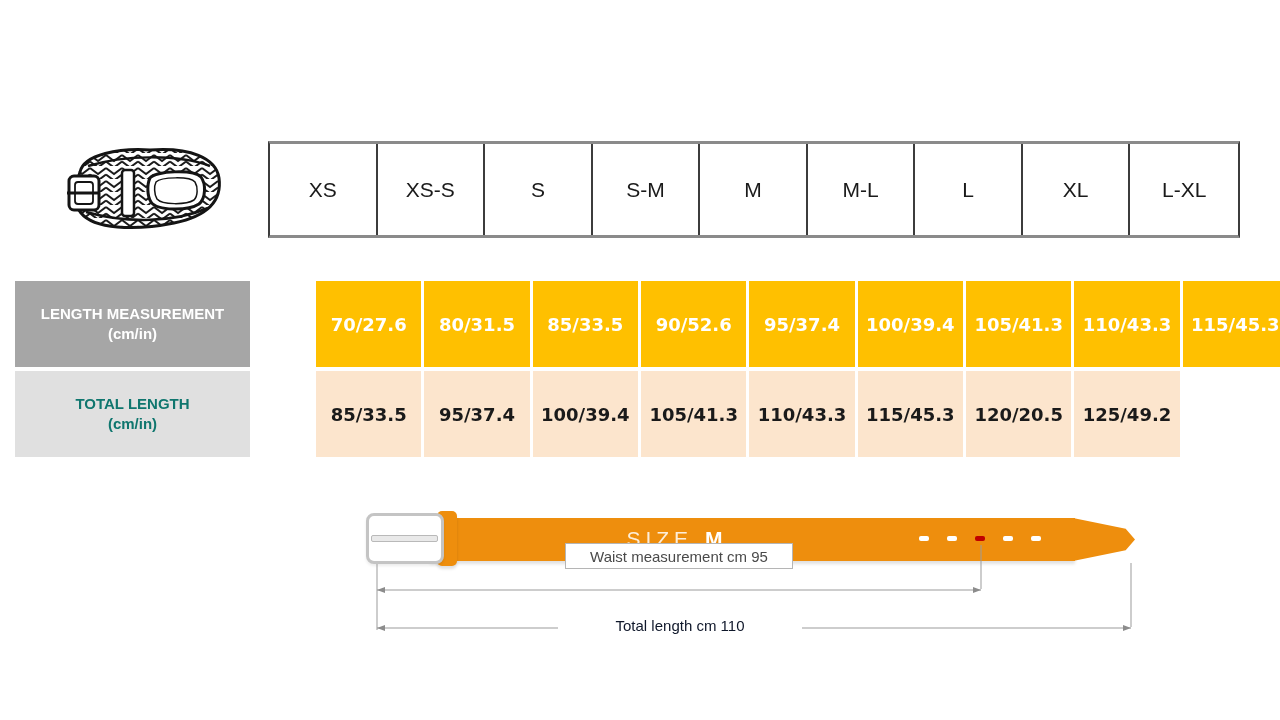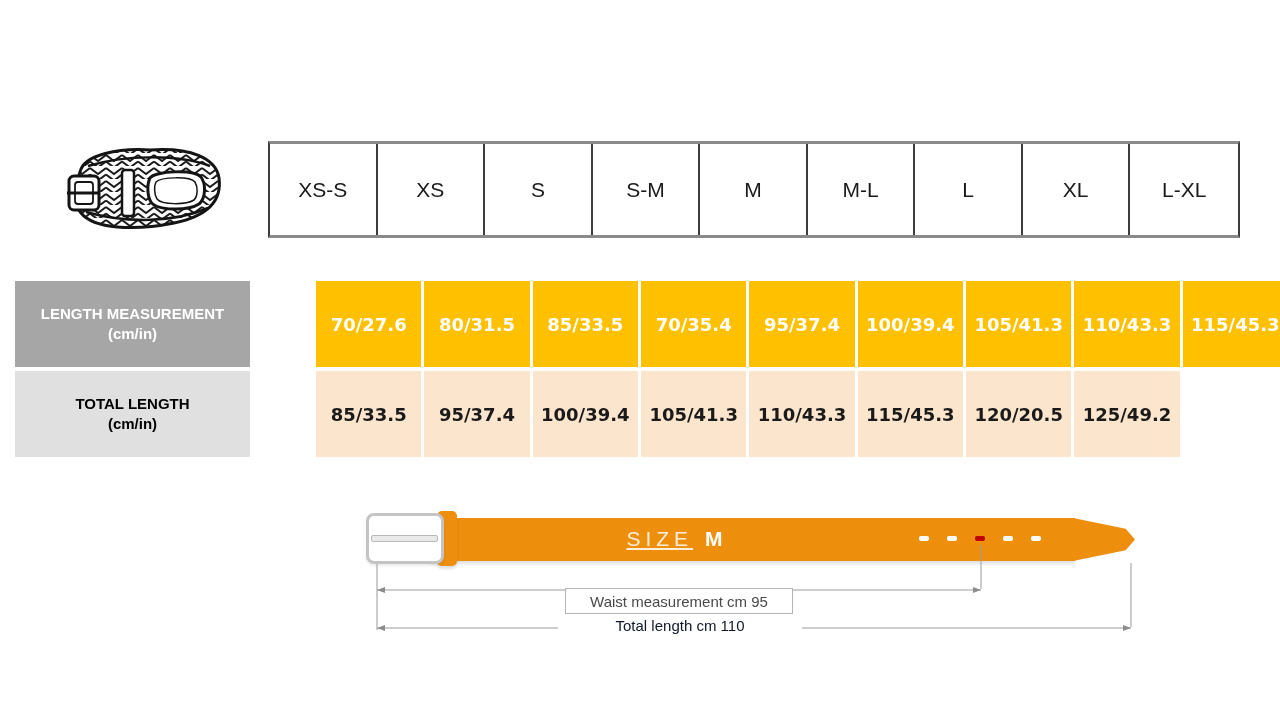--- a/index.html
+++ b/index.html
@@ -20,21 +20,21 @@
     font-size:21px;color:#1a1a1a;border-right:2px solid #3c3c3c;box-sizing:border-box;
   }
   .size-cell:last-child{border-right:none;}
   
   .row-label{
     position:absolute;left:15px;width:235px;height:86px;box-sizing:border-box;
     display:flex;flex-direction:column;align-items:center;justify-content:center;
     font-weight:bold;font-size:15px;line-height:1.35;text-align:center;
   }
   .row-label.waist{top:281px;background:var(--label-gray);color:#ffffff;}
-  .row-label.total{top:371px;background:var(--label-light);color:#000000;}
+  .row-label.total{top:371px;background:var(--label-light);color:#0f766e;}
   
   .data-row{
     position:absolute;left:268px;width:972px;height:86px;
     display:grid;grid-template-columns:repeat(9,1fr);column-gap:3px;padding-left:48px;
   }
   .data-row.waist{top:281px;}
   .data-row.total{top:371px;}
   .waist-cell,.total-cell{
     display:flex;align-items:center;justify-content:center;
     font-family:"DejaVu Sans",sans-serif;font-weight:bold;font-size:18px;
@@ -71,21 +71,21 @@
   .size-text .lbl{letter-spacing:5px;color:rgba(255,255,255,0.85);font-weight:normal;text-decoration:underline;}
   .size-text .val{font-weight:bold;margin-left:12px;letter-spacing:1px;}
   .holes{
     position:absolute;left:919px;top:536px;display:flex;gap:18px;
   }
   .hole{width:10px;height:5px;border-radius:2px;background:#ffffff;display:block;}
   .hole-red{background:var(--hole-red);}
   
   .measure-svg{position:absolute;left:0;top:0;width:1280px;height:720px;pointer-events:none;}
   .waist-caption{
-    position:absolute;left:565px;top:588px;width:228px;height:26px;box-sizing:border-box;
+    position:absolute;left:565px;top:543px;width:228px;height:26px;box-sizing:border-box;
     background:#ffffff;border:1px solid #b5b5b5;
     display:flex;align-items:center;justify-content:center;
     font-size:15px;color:#4a4a4a;
   }
   .total-caption{
     position:absolute;left:558px;top:617px;width:244px;text-align:center;
     background:#ffffff;font-size:15px;color:#0f172a;
   }
   .belt-photo{position:absolute;left:58px;top:140px;width:175px;height:102px;}
 </style>
@@ -109,22 +109,22 @@
       <rect x="11" y="36" width="30" height="34" rx="5" fill="#ffffff" stroke="#141414" stroke-width="3"></rect>
       <rect x="17" y="42" width="18" height="22" rx="3" fill="none" stroke="#141414" stroke-width="1.8"></rect>
       <line x1="9" y1="53" x2="42" y2="53" stroke="#141414" stroke-width="3"></line>
       <rect x="64" y="30" width="12" height="46" rx="3" fill="#ffffff" stroke="#141414" stroke-width="2.5"></rect>
       <path d="M92,38 C97,31 136,29 143,37 C148,44 148,58 141,64 C130,71 99,71 93,62 C89,56 89,44 92,38 Z" fill="#ffffff" stroke="#141414" stroke-width="3"></path>
       <path d="M98,42 C103,37 132,36 137,42 C140,47 140,56 136,60 C128,65 104,65 99,59 C96,54 96,46 98,42 Z" fill="none" stroke="#141414" stroke-width="1.5"></path>
     </svg>
   </div>
 
   <div class="size-header" id="size-header-row">
+      <div class="size-cell">XS</div>
       <div class="size-cell">XS-S</div>
-      <div class="size-cell">XS</div>
       <div class="size-cell">S</div>
       <div class="size-cell">S-M</div>
       <div class="size-cell">M</div>
       <div class="size-cell">M-L</div>
       <div class="size-cell">L</div>
       <div class="size-cell">XL</div>
       <div class="size-cell">L-XL</div>
     </div>
 
   <div class="row-label waist">
@@ -133,21 +133,21 @@
   </div>
   <div class="row-label total">
     <span>TOTAL LENGTH</span>
     <span>(cm/in)</span>
   </div>
 
   <div class="data-row waist" id="waist-row">
       <div class="waist-cell">70/27.6</div>
       <div class="waist-cell">80/31.5</div>
       <div class="waist-cell">85/33.5</div>
-      <div class="waist-cell">70/35.4</div>
+      <div class="waist-cell">90/52.6</div>
       <div class="waist-cell">95/37.4</div>
       <div class="waist-cell">100/39.4</div>
       <div class="waist-cell">105/41.3</div>
       <div class="waist-cell">110/43.3</div>
       <div class="waist-cell">115/45.3</div>
     </div>
   <div class="data-row total" id="total-row">
       <div class="total-cell">85/33.5</div>
       <div class="total-cell">95/37.4</div>
       <div class="total-cell">100/39.4</div>

